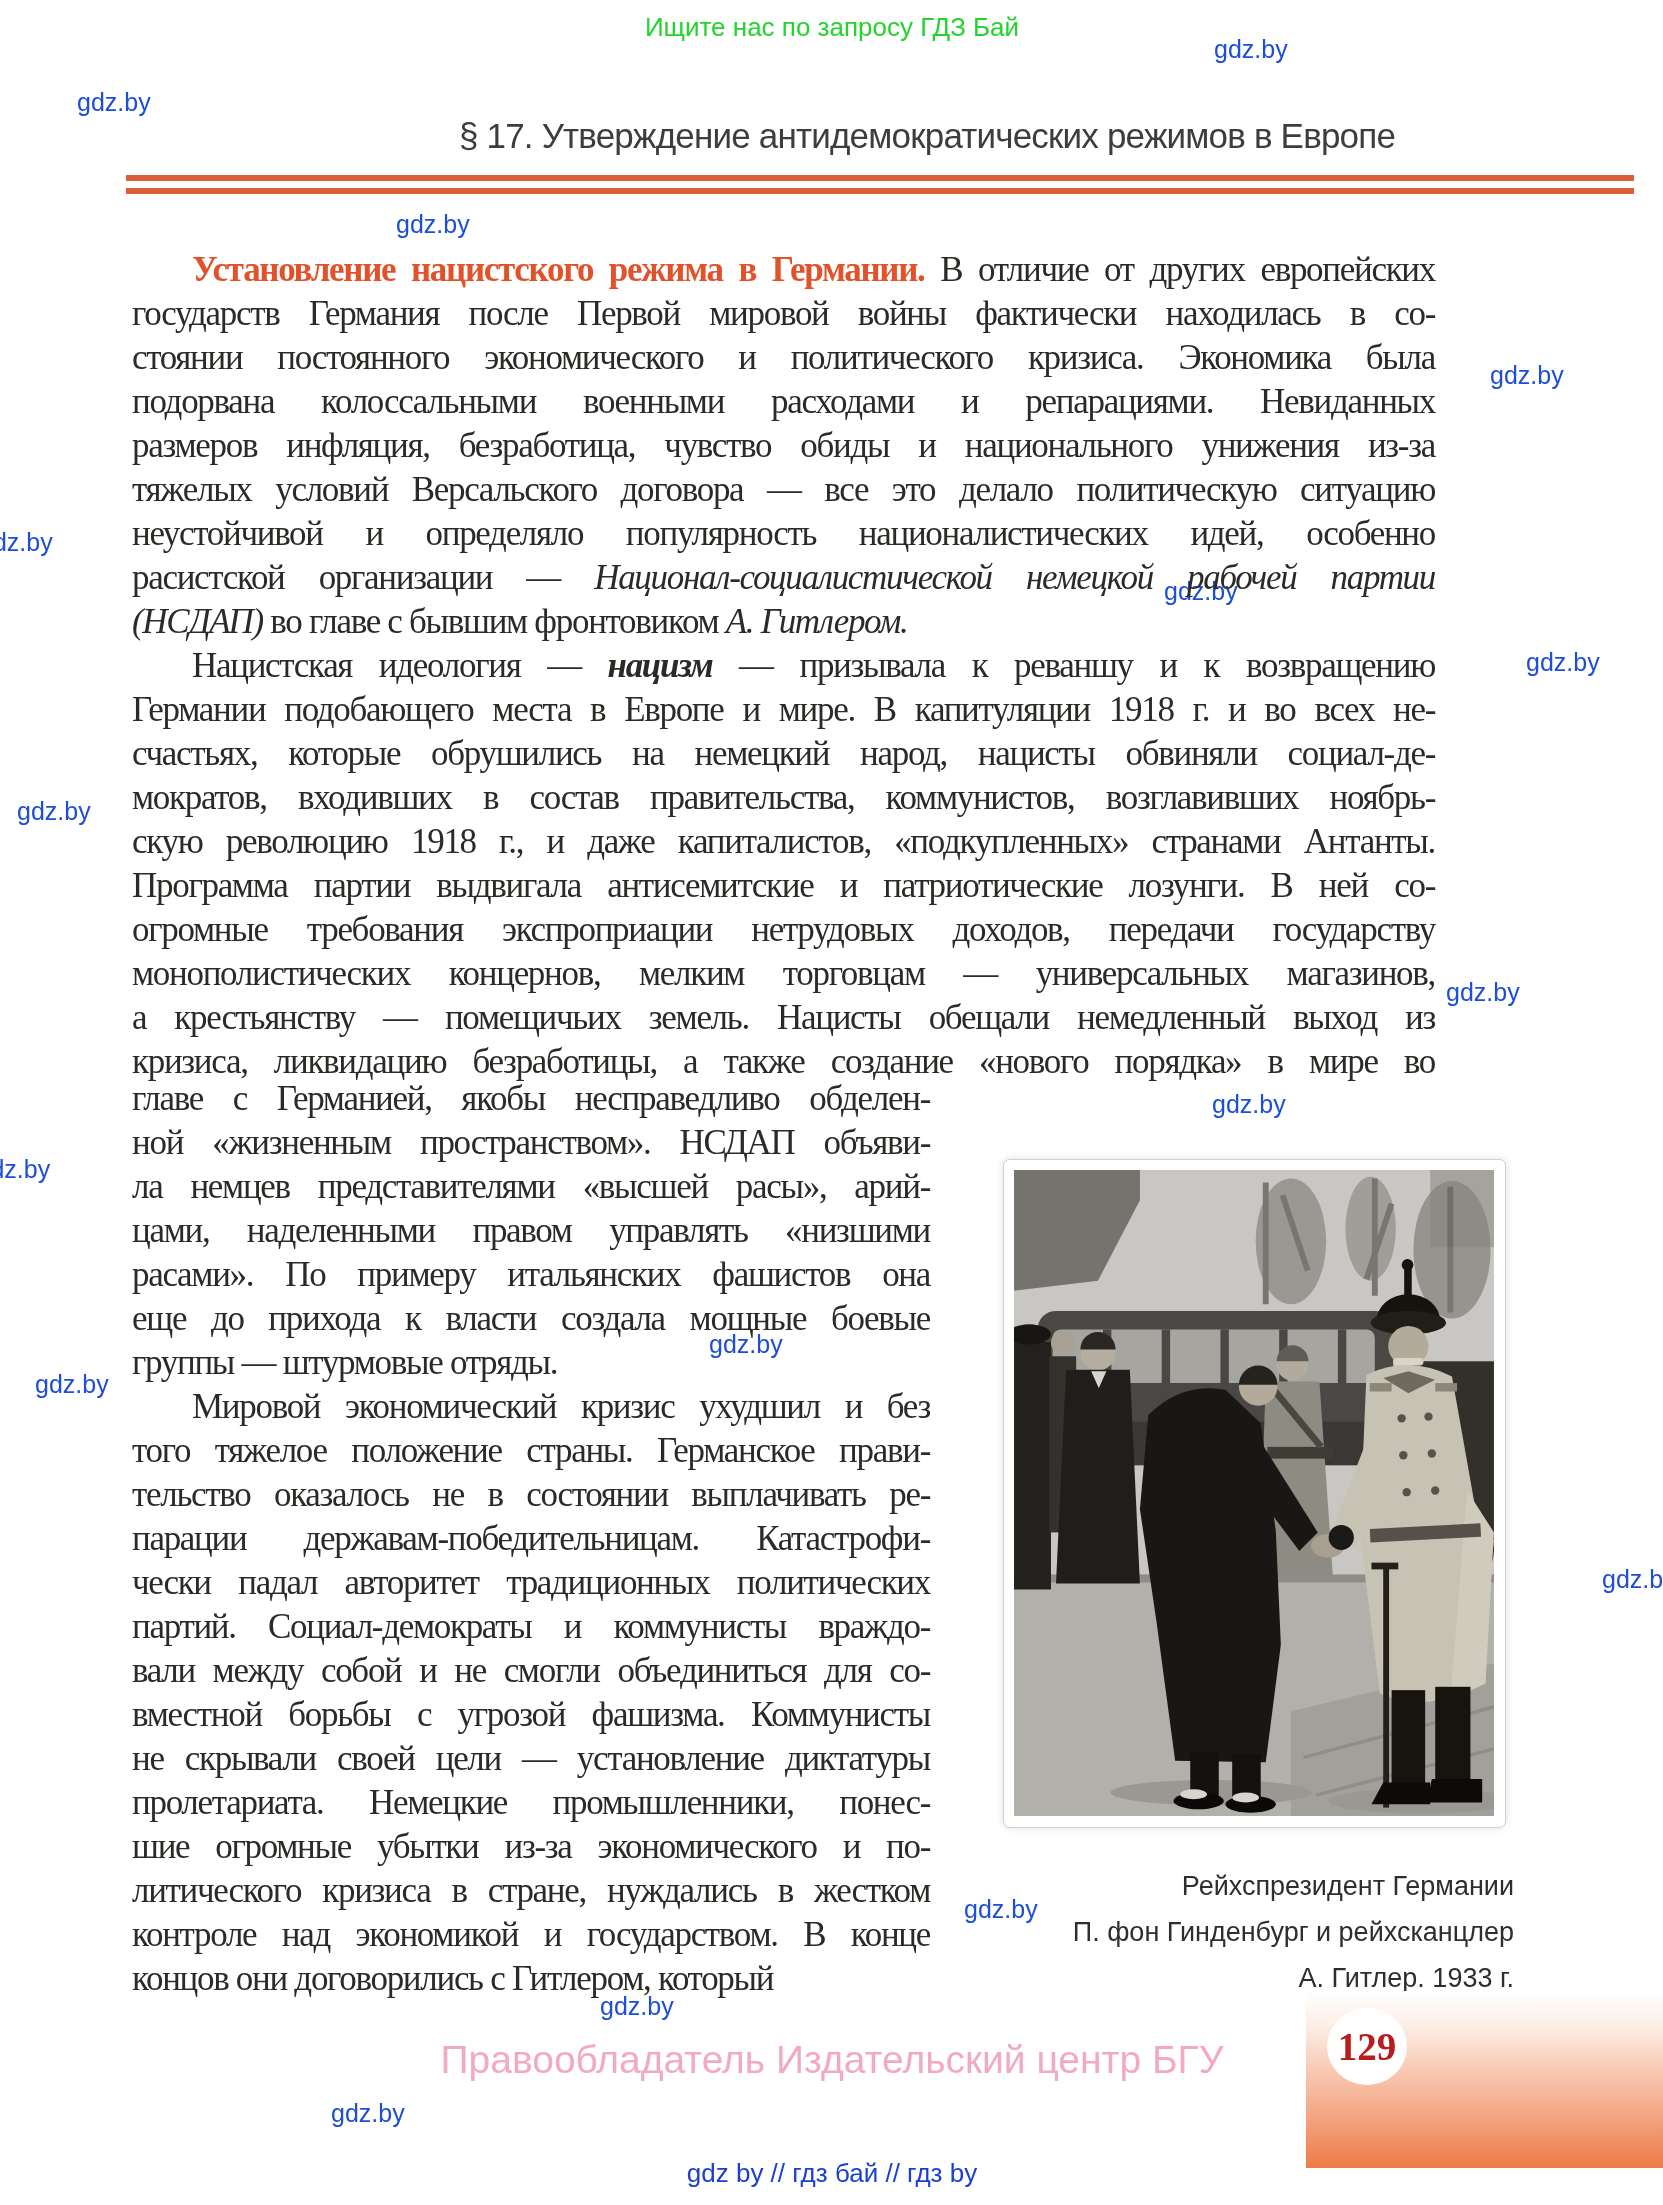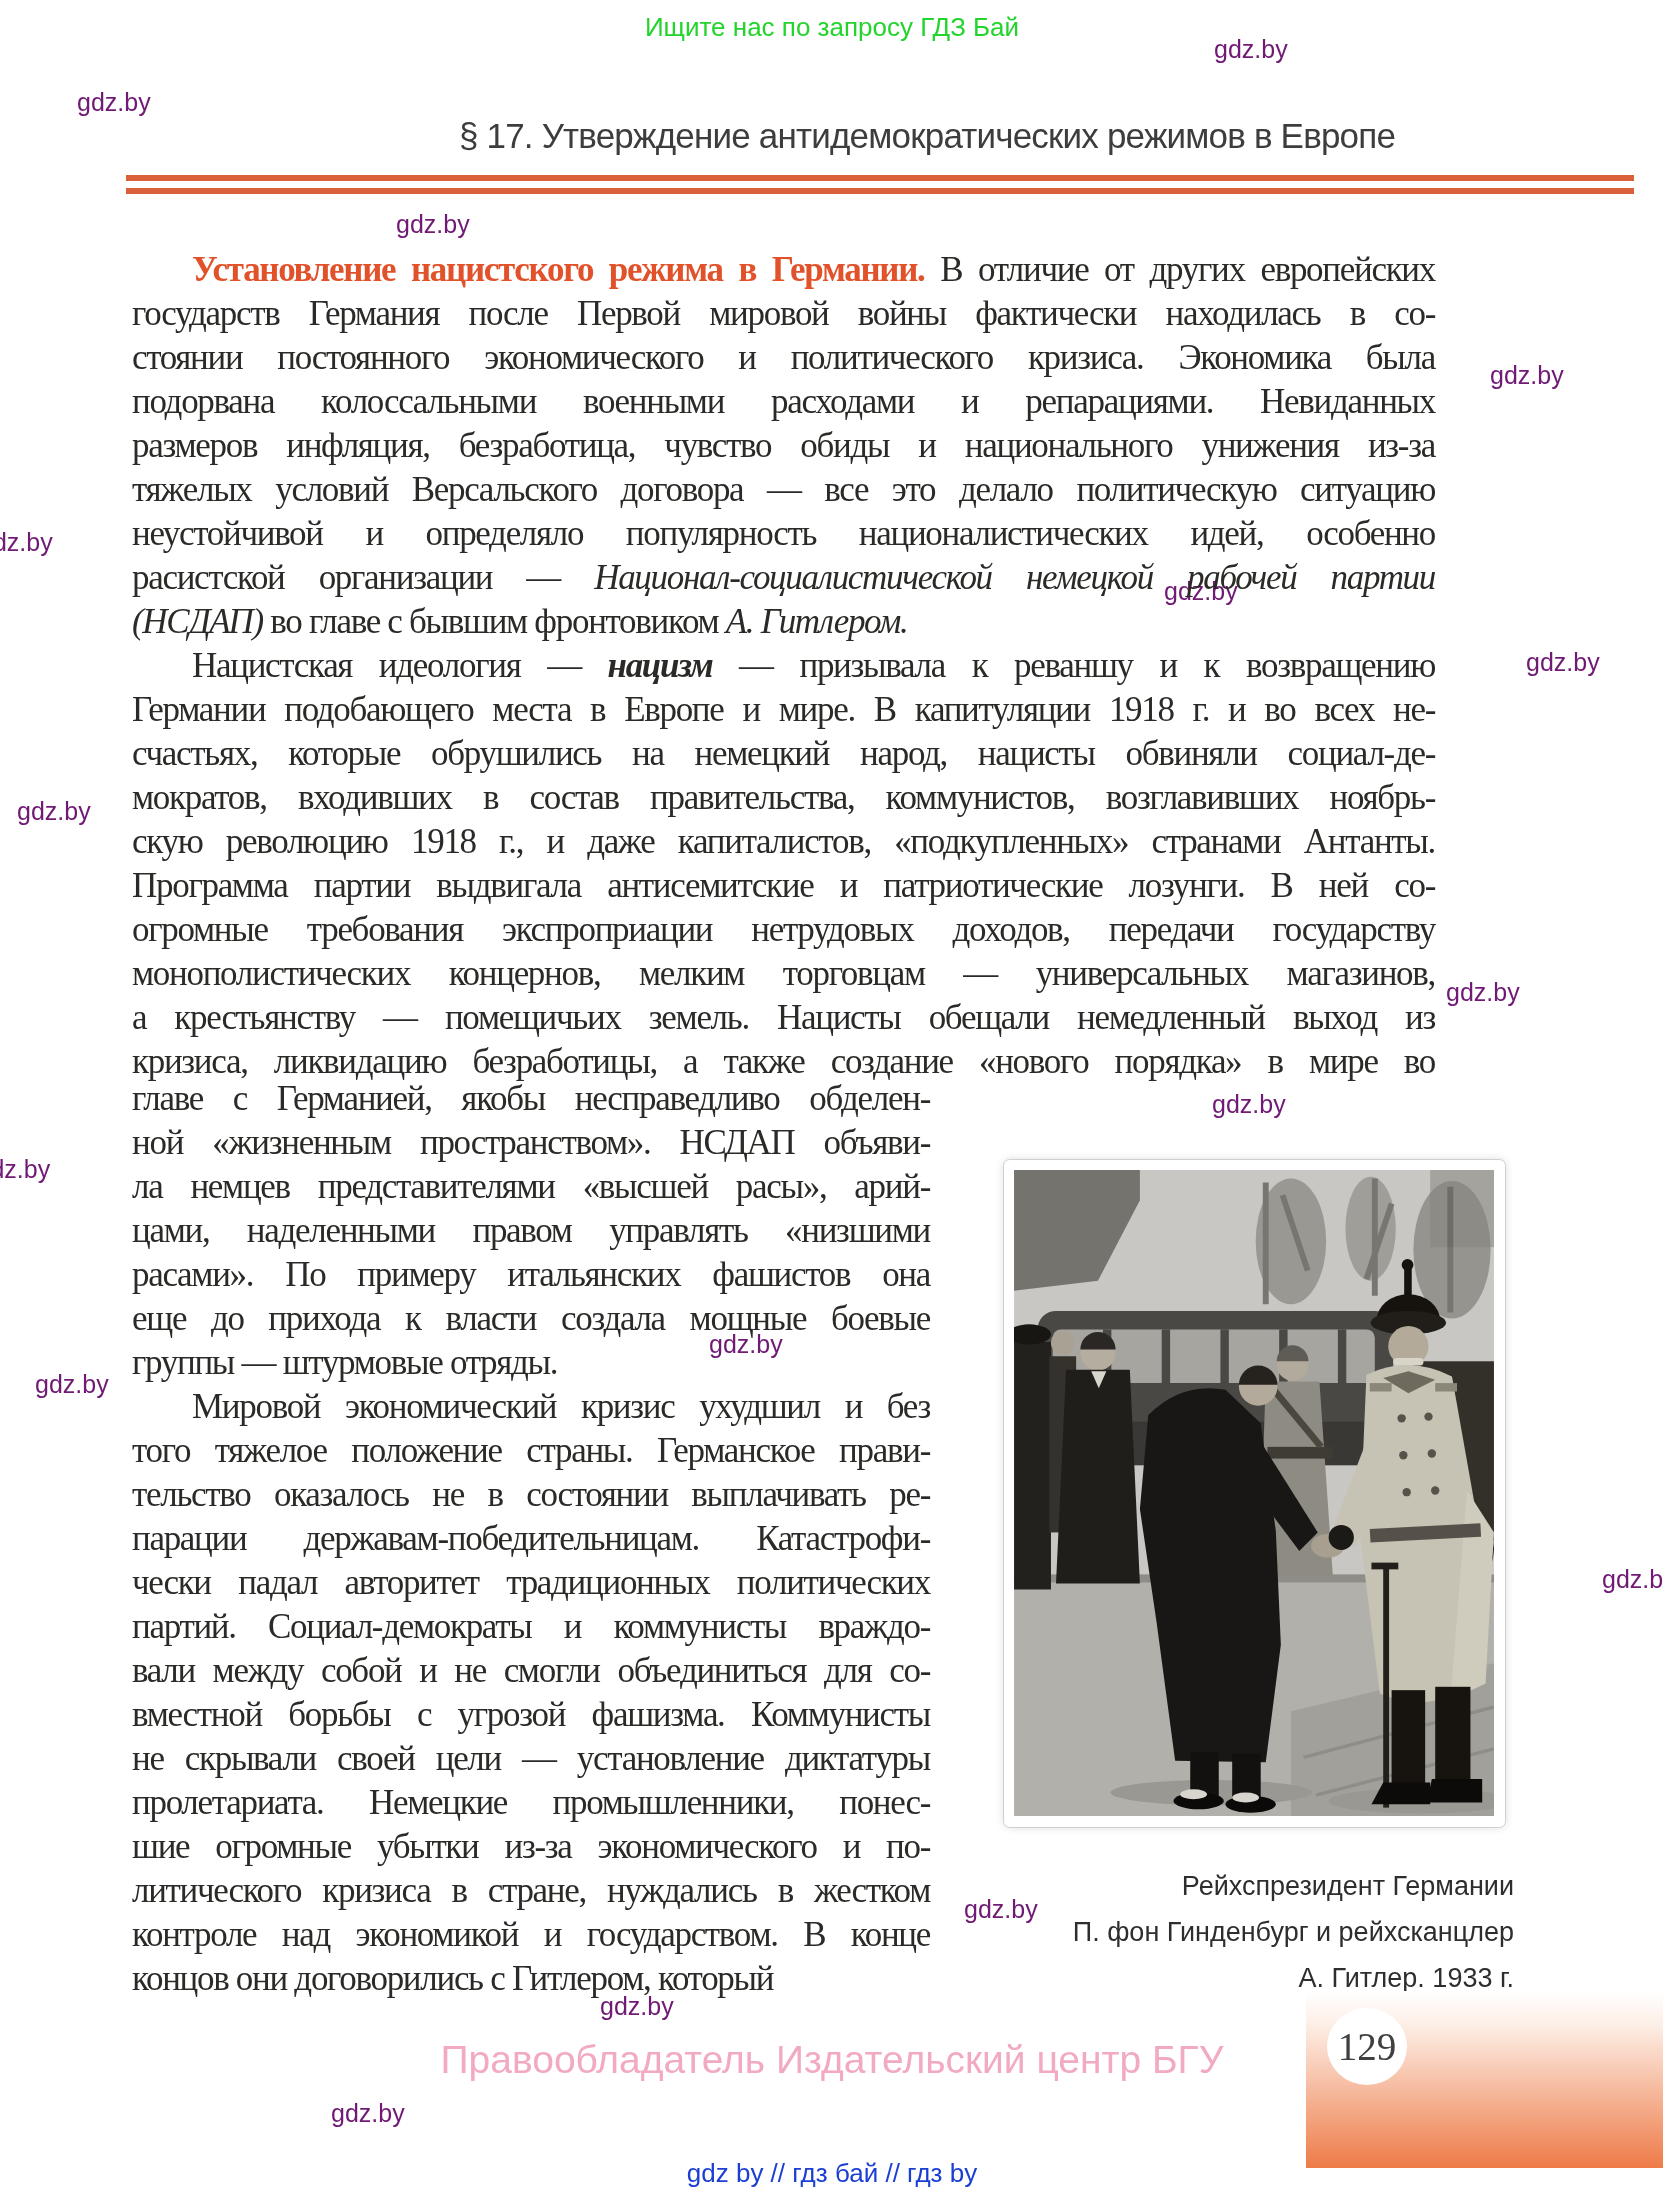--- a/index.html
+++ b/index.html
@@ -12,21 +12,21 @@
   }
   .banner{
     position:absolute;top:5px;left:0;width:100%;
     text-align:center;
     font-family:"Liberation Sans", sans-serif;
     font-size:26px;
   }
   .wm{
     position:absolute;
     font-family:"Liberation Sans", sans-serif;
-    font-size:25px;color:#701a75;white-space:nowrap;
+    font-size:25px;color:#1d4ed8;white-space:nowrap;
   }
   .hdr{
     position:absolute;top:116px;left:191px;width:1472px;
     text-align:center;
     font-family:"Liberation Sans", sans-serif;
     font-size:35px;letter-spacing:-0.8px;color:#3d3d3d;
   }
   .rule{position:absolute;left:126px;width:1508px;height:5.9px;}
   .rule.r1{top:175px;}
   .rule.r2{top:188px;}
@@ -64,21 +64,21 @@
     font-size:39px;
   }
   .pagenum-block{
     position:absolute;left:1306px;top:1991px;width:357px;height:177px;
   }
   .pagenum-circle{
     position:absolute;left:21px;top:17px;width:80px;height:77px;
     background:#ffffff;border-radius:50%;
     text-align:center;line-height:77px;
     font-family:"Liberation Serif", serif;
-    font-size:39px;color:#404040;
+    font-size:39px;color:#b91c1c;font-weight:bold;
   }
   .links{
     position:absolute;top:2158px;left:0;width:1664px;
     text-align:center;
     font-family:"Liberation Sans", sans-serif;
     font-size:26px;
     cursor:pointer;
   }
 </style>
 </head>

